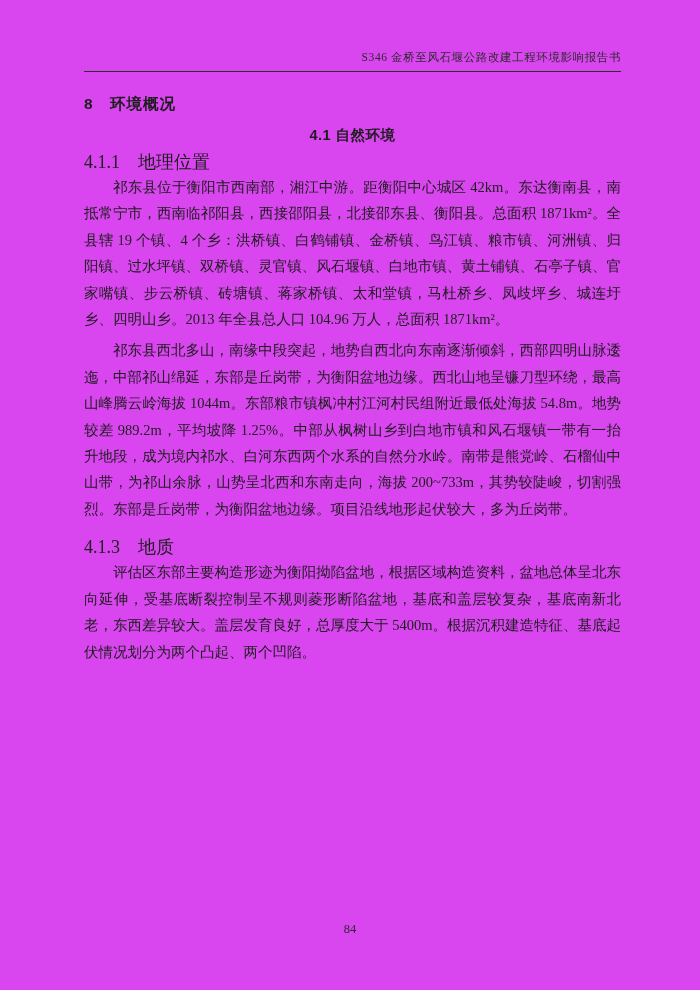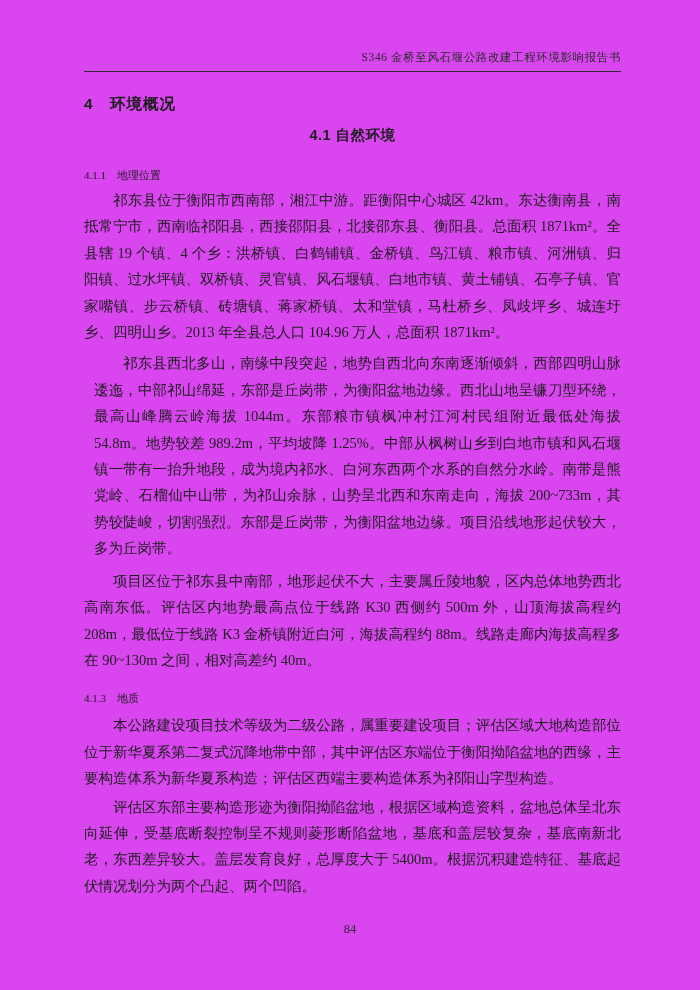--- a/index.html
+++ b/index.html
@@ -46,34 +46,34 @@
   .h2 {
     font-family: "Liberation Sans", "DejaVu Sans", sans-serif;
     font-weight: bold;
     font-size: 14.5px;
     line-height: 19px;
     margin: 12px 0 0 0;
     letter-spacing: 0.5px;
     text-align: center;
   }
   .h3 {
-    font-size: 11px;
+    font-size: 18px;
     line-height: 19px;
-    margin: 21px 0 0 0;
+    margin: 8px 0 0 0;
   }
   .h3.h312 { margin-top: 4px; }
   .h3.h313 { margin-top: 16px; }
   p.body {
     font-size: 14.5px;
     line-height: 26.4px;
     text-align: justify;
     text-indent: 2em;
     margin: 2px 0 0 0;
   }
-  p.body.p2 { margin-top: 5px; margin-left: 10px; }
+  p.body.p2 { margin-top: 5px; }
   p.body.p3 { margin-top: 6px; }
   p.body.p4 { margin-top: 4px; }
   p.body.p5 { margin-top: 2px; }
   .ftr {
     position: absolute;
     top: 922px;
     left: 0;
     width: 700px;
     text-align: center;
     font-size: 12.5px;
@@ -84,36 +84,34 @@
 <body>
 
 <div class="page">
 
   <header class="hdr">
     <span>S346 金桥至风石堰公路改建工程环境影响报告书</span>
   </header>
 
   <main class="content">
 
-    <div class="h1">4　环境概况</div>
+    <div class="h1">8　环境概况</div>
 
     <div class="h2">4.1 自然环境</div>
 
     <div class="h3">4.1.1　地理位置</div>
 
     <p class="body p1">祁东县位于衡阳市西南部，湘江中游。距衡阳中心城区 42km。东达衡南县，南抵常宁市，西南临祁阳县，西接邵阳县，北接邵东县、衡阳县。总面积 1871km²。全县辖 19 个镇、4 个乡：洪桥镇、白鹤铺镇、金桥镇、鸟江镇、粮市镇、河洲镇、归阳镇、过水坪镇、双桥镇、灵官镇、风石堰镇、白地市镇、黄土铺镇、石亭子镇、官家嘴镇、步云桥镇、砖塘镇、蒋家桥镇、太和堂镇，马杜桥乡、凤歧坪乡、城连圩乡、四明山乡。2013 年全县总人口 104.96 万人，总面积 1871km²。</p>
 
 
     <p class="body p2">祁东县西北多山，南缘中段突起，地势自西北向东南逐渐倾斜，西部四明山脉逶迤，中部祁山绵延，东部是丘岗带，为衡阳盆地边缘。西北山地呈镰刀型环绕，最高山峰腾云岭海拔 1044m。东部粮市镇枫冲村江河村民组附近最低处海拔 54.8m。地势较差 989.2m，平均坡降 1.25%。中部从枫树山乡到白地市镇和风石堰镇一带有一抬升地段，成为境内祁水、白河东西两个水系的自然分水岭。南带是熊党岭、石榴仙中山带，为祁山余脉，山势呈北西和东南走向，海拔 200~733m，其势较陡峻，切割强烈。东部是丘岗带，为衡阳盆地边缘。项目沿线地形起伏较大，多为丘岗带。</p>
 
-    <p class="body p3">项目区位于祁东县中南部，地形起伏不大，主要属丘陵地貌，区内总体地势西北高南东低。评估区内地势最高点位于线路 K30 西侧约 500m 外，山顶海拔高程约 208m，最低位于线路 K3 金桥镇附近白河，海拔高程约 88m。线路走廊内海拔高程多在 90~130m 之间，相对高差约 40m。</p>
 
     <div class="h3 h313">4.1.3　地质</div>
 
-    <p class="body p4">本公路建设项目技术等级为二级公路，属重要建设项目；评估区域大地构造部位位于新华夏系第二复式沉降地带中部，其中评估区东端位于衡阳拗陷盆地的西缘，主要构造体系为新华夏系构造；评估区西端主要构造体系为祁阳山字型构造。</p>
 
     <p class="body p5">评估区东部主要构造形迹为衡阳拗陷盆地，根据区域构造资料，盆地总体呈北东向延伸，受基底断裂控制呈不规则菱形断陷盆地，基底和盖层较复杂，基底南新北老，东西差异较大。盖层发育良好，总厚度大于 5400m。根据沉积建造特征、基底起伏情况划分为两个凸起、两个凹陷。</p>
 
   </main>
 
   <footer class="ftr">
     <span>84</span>
   </footer>
 
 </div>

